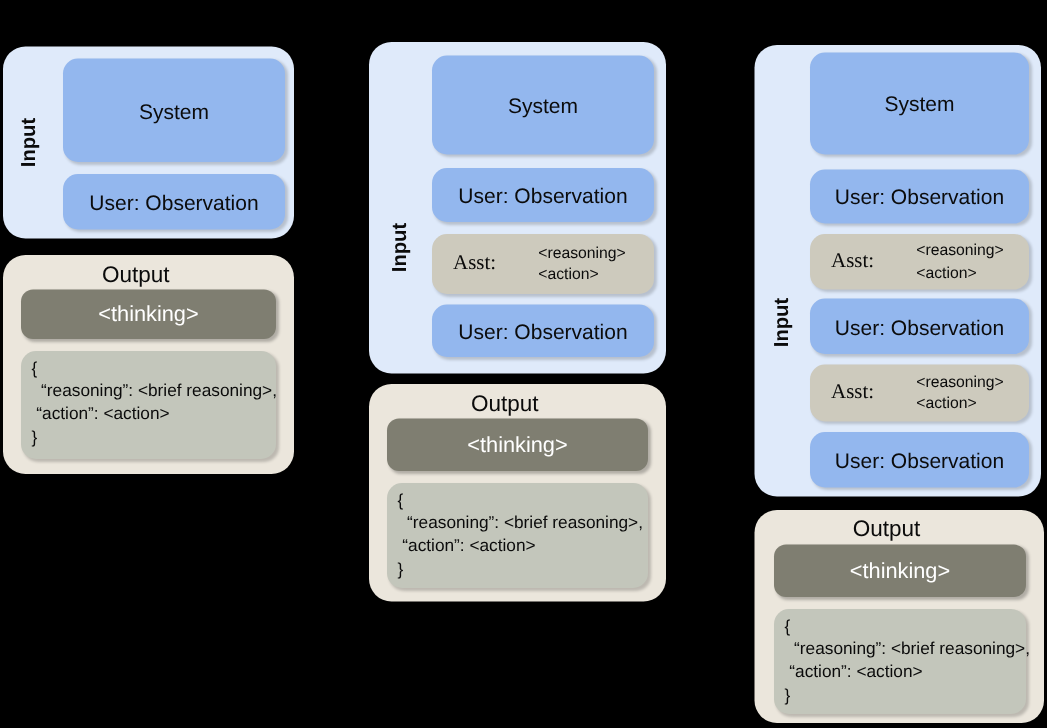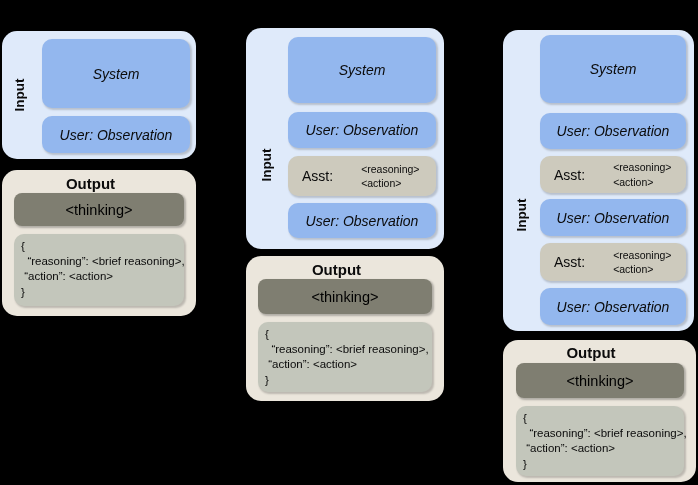--- a/index.html
+++ b/index.html
@@ -3,30 +3,30 @@
 <meta charset="utf-8">
 <style>
   html,body{margin:0;padding:0;background:#000;}
   .canvas{position:relative;width:698px;height:485px;background:var(--background,#000);
           font-family:"Liberation Sans",sans-serif;color:#0b0b0b;overflow:hidden;}
   .panel{position:absolute;border-radius:15px;}
   .input-panel{background:var(--input_panel,#dfeafa);}
   .output-panel{background:var(--output_panel,#ebe6dc);}
   .msg{position:absolute;border-radius:10px;display:flex;align-items:center;justify-content:center;
        font-size:14px;box-shadow:1.5px 1.5px 2px rgba(0,0,0,0.18);}
-  .msg.blue{background:var(--message_blue,#93b7ee);font-style:italic;}
+  .msg.blue{background:var(--message_blue,#93b7ee);}
   .msg.asst{background:var(--assistant_box,#cdcabd);justify-content:flex-start;padding:0 8px 0 14px;}
-  .asst-label{font-size:14px;}
+  .asst-label{font-size:14px;font-family:Liberation Serif, serif;}
   .asst-lines{display:flex;flex-direction:column;align-items:flex-start;font-size:10.5px;
               line-height:1.35;margin-left:28px;}
   .rot{position:absolute;transform:translate(-50%,-50%) rotate(-90deg);transform-origin:center;
        font-weight:bold;font-size:13.5px;white-space:nowrap;}
-  .out-title{position:absolute;left:0;right:17px;text-align:center;font-weight:bold;font-size:15px;}
+  .out-title{position:absolute;left:0;right:17px;text-align:center;font-weight:normal;font-size:15px;}
   .thinking{position:absolute;background:var(--thinking_box,#7f7e71);border-radius:8px;display:flex;
-            align-items:center;justify-content:center;font-size:14.5px;color:#000000;
+            align-items:center;justify-content:center;font-size:14.5px;color:#ffffff;
             box-shadow:1.5px 1.5px 2px rgba(0,0,0,0.25);}
   .jsonbox{position:absolute;background:var(--json_box,#c3c6bb);border-radius:10px;
            padding:5px 7px;font-size:11.5px;box-shadow:1.5px 1.5px 2px rgba(0,0,0,0.2);}
   .jsonbox div{white-space:pre;line-height:1.32;}
 </style>
 </head>
 <body>
 
 <div class="canvas">
 

